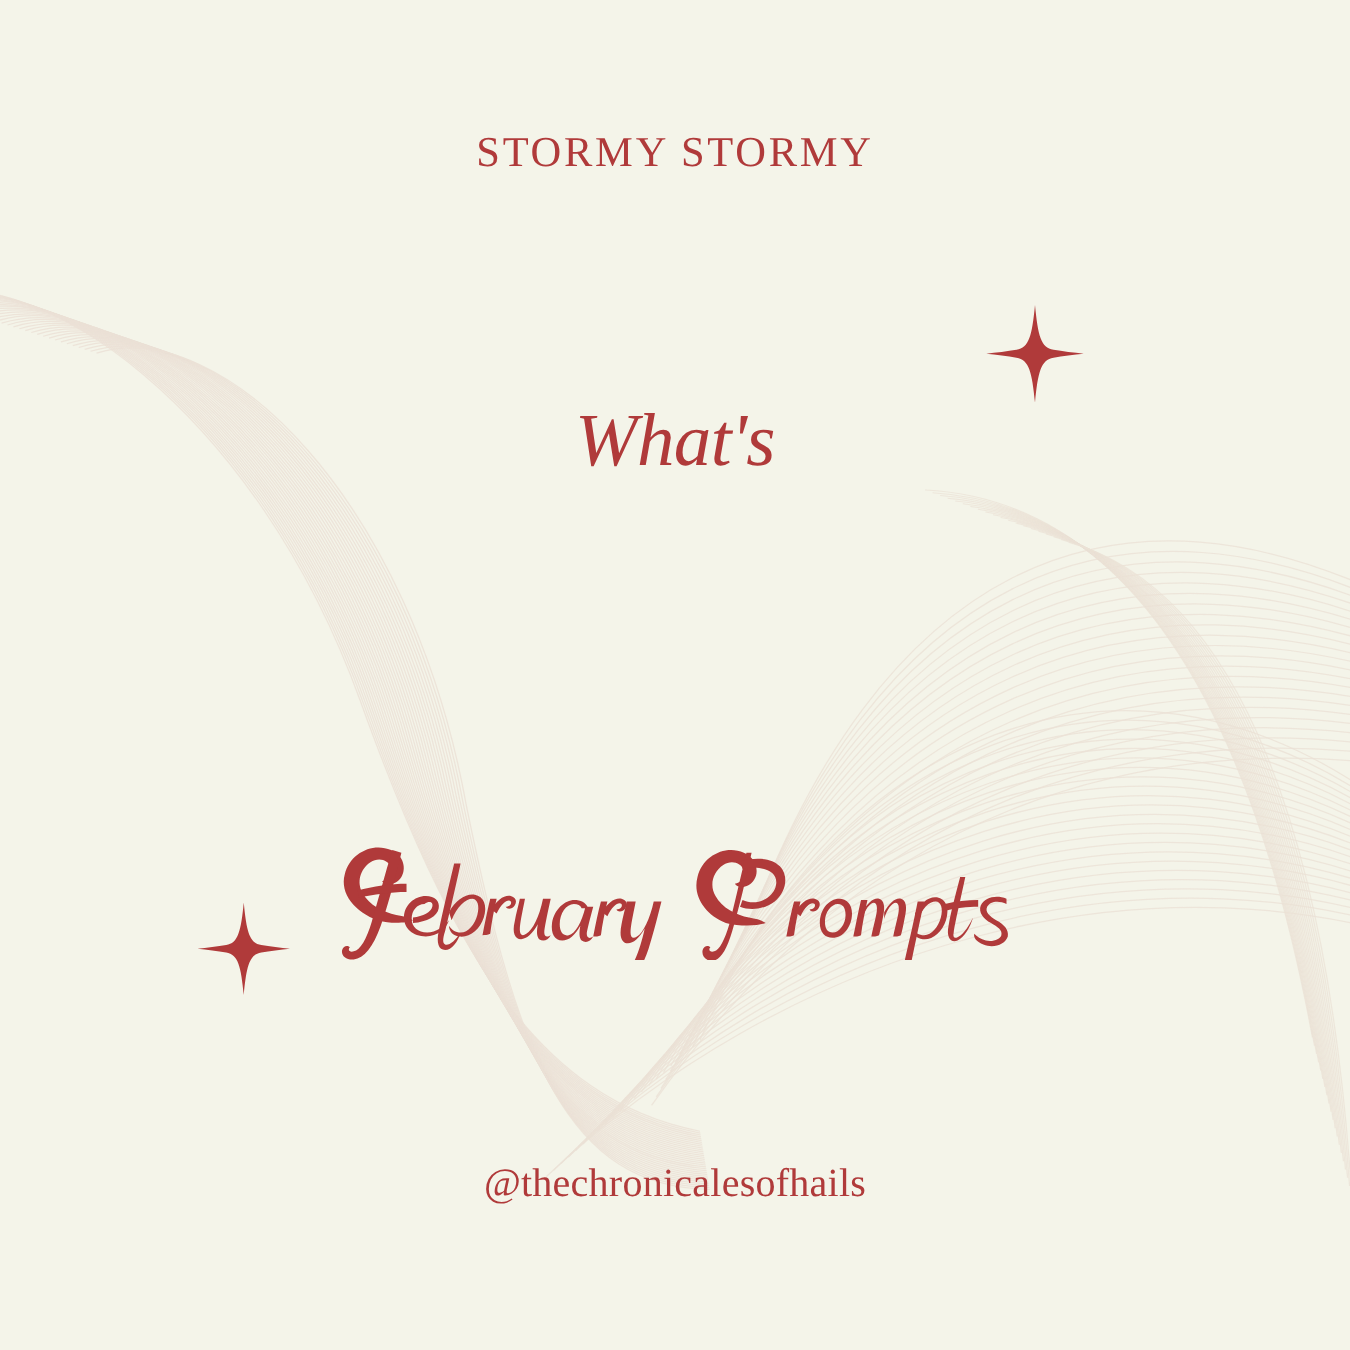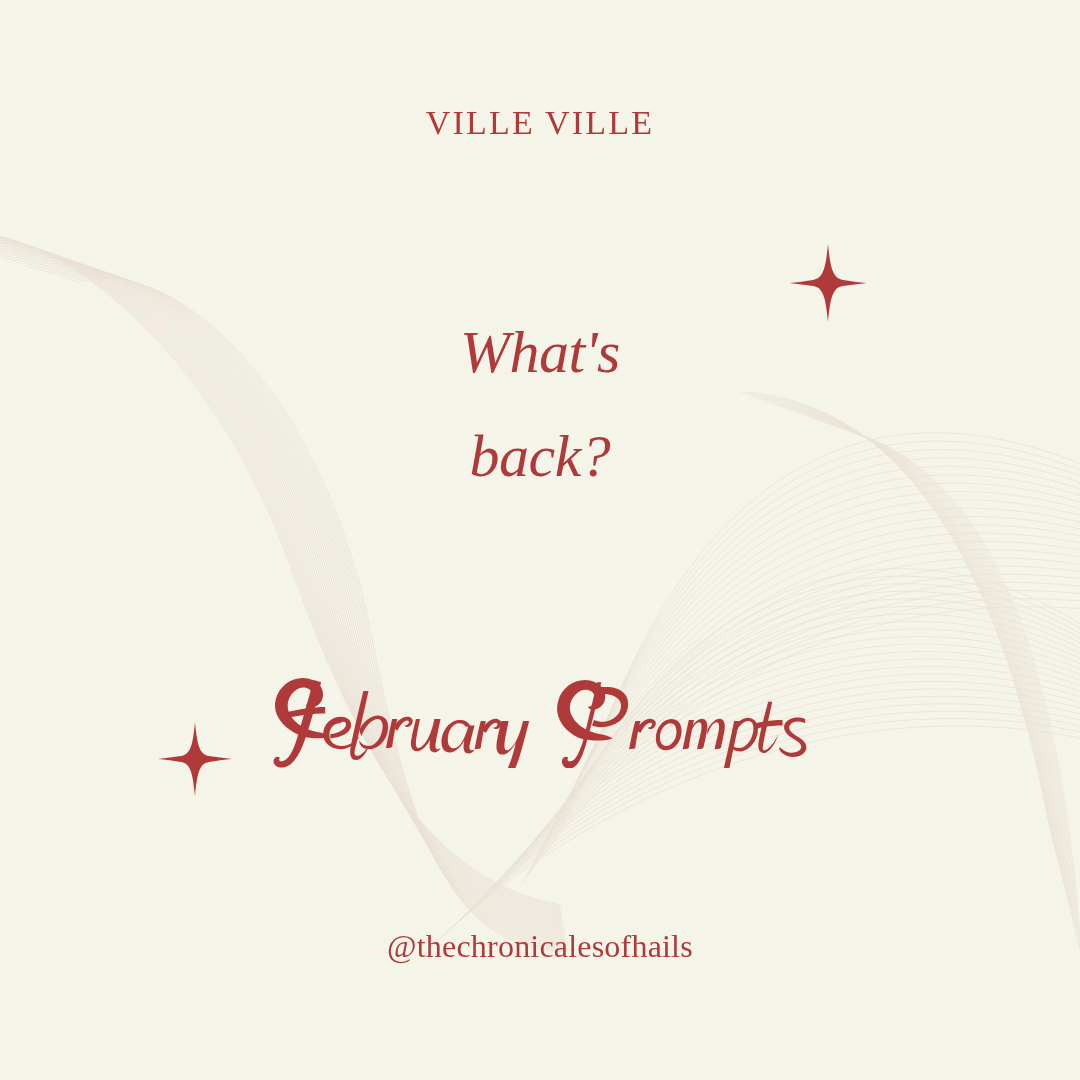--- a/index.html
+++ b/index.html
@@ -202,25 +202,24 @@
   </svg>
 
   <svg class="sparkle" id="sparkle-top-right" viewBox="0 0 100 100" xmlns="http://www.w3.org/2000/svg" aria-hidden="true">
     <path d="M50 0 C53 31 56 44 69 46 C78 47.5 90 49 100 50 C90 51 78 52.5 69 54 C56 56 53 69 50 100 C47 69 44 56 31 54 C22 52.5 10 51 0 50 C10 49 22 47.5 31 46 C44 44 47 31 50 0 Z" fill="#b03a3a"></path>
   </svg>
 
   <svg class="sparkle" id="sparkle-bottom-left" viewBox="0 0 100 100" xmlns="http://www.w3.org/2000/svg" aria-hidden="true">
     <path d="M50 0 C53 31 56 44 69 46 C78 47.5 90 49 100 50 C90 51 78 52.5 69 54 C56 56 53 69 50 100 C47 69 44 56 31 54 C22 52.5 10 51 0 50 C10 49 22 47.5 31 46 C44 44 47 31 50 0 Z" fill="#b03a3a"></path>
   </svg>
 
-  <div class="txt" id="brand-title">VILLE VILLE</div>
+  <div class="txt" id="brand-title">STORMY STORMY</div>
 
   <div class="txt" id="headline">
     <span class="hl-line">What's</span>
-    <span class="hl-line">back?</span>
   </div>
 
   <div class="txt" id="script-line">
     <svg id="script-svg" width="570" height="120" viewBox="0 0 570 120" xmlns="http://www.w3.org/2000/svg" role="img">
       <title id="script-title">February Prompts</title>
       <g id="script-glyphs" fill="#b03a3a" stroke="none" transform="translate(-6,4) scale(1.03,1.08)">
           <path d="M 52 78 C 34 72 22 58 26 44 C 30 28 48 20 62 26 C 72 30 74 40 70 46 C 66 52 58 53 55 49 C 60 48 64 44 62 39 C 60 33 52 31 46 35 C 38 40 35 50 40 58 C 45 67 56 72 66 74 C 72 75 76 76 79 78 C 74 80 62 81 52 78 Z" fill="#b03a3a"></path>
           <path d="M 70 28 C 66 44 60 66 54 82 C 48 98 41 106 33 107 C 27 107.5 23 104 24 100 C 25 97 28 96 30 98 C 28 100 30 102 33 101 C 38 100 43 92 47 79 C 53 60 59 38 63 26 Z" fill="#b03a3a"></path>
           <path d="M 36 56 C 48 53 62 51 74 51 C 74 54 74 55 74 57 C 62 57 48 59 37 61 Z" fill="#b03a3a"></path>
           <path d="M 88 66 C 82 66 78 71 78 77 C 78 83 83 87 90 87 C 97 87 103 83 107 78 C 105 84 98 90 89 90 C 79 90 72 84 72 76 C 72 67 80 60 89 60 C 96 60 100 64 99 69 C 98 75 90 79 79 80 C 79 78 79 77 79 76 C 87 75 93 72 94 68 C 95 65 92 63 88 66 Z" fill="#b03a3a"></path>

